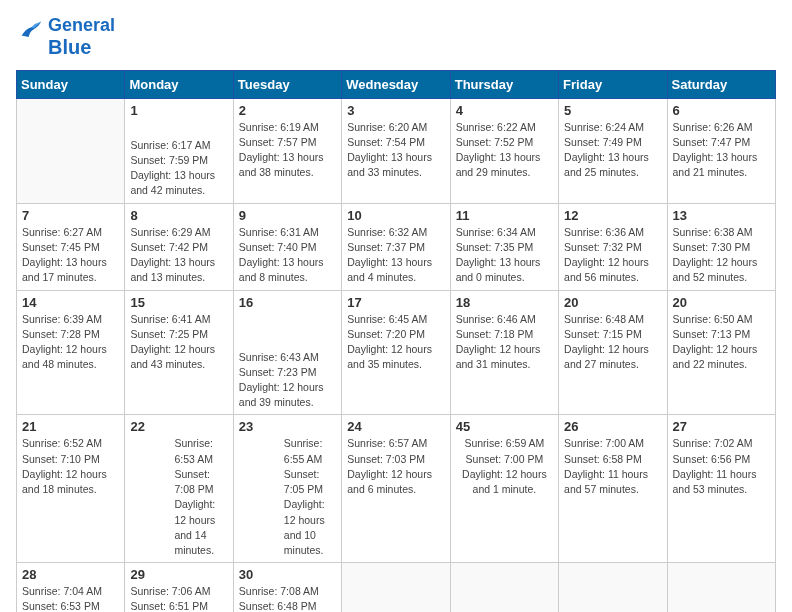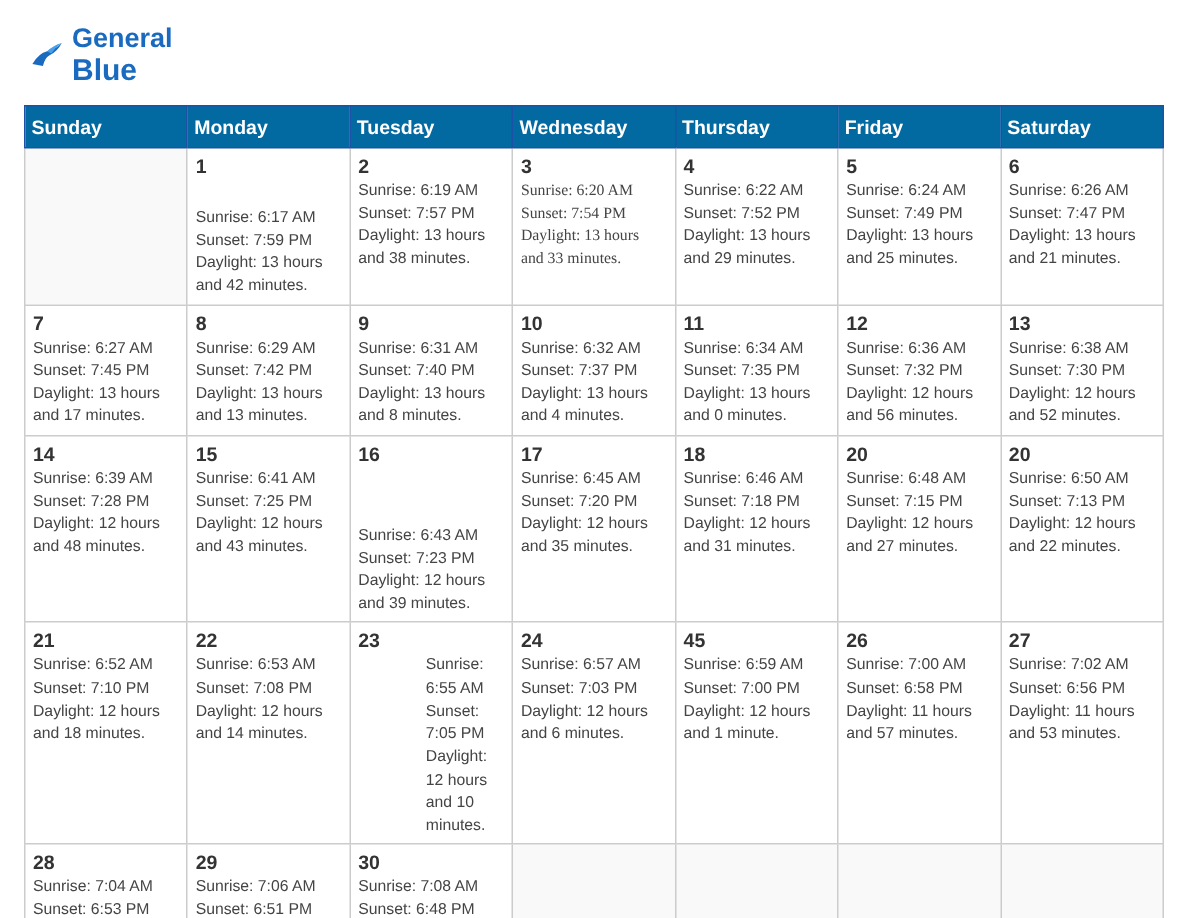--- a/index.html
+++ b/index.html
@@ -11,21 +11,20 @@
       padding: 16px;
     }
     .header {
       display: flex;
       justify-content: space-between;
       align-items: flex-start;
       margin-bottom: 12px;
     }
     .logo {
       display: flex;
-      align-items: center;
       gap: 4px;
     }
     .logo-bird {
       width: 28px;
       height: 28px;
     }
     .title-section {
       text-align: right;
     }
     .month-title {
@@ -119,21 +118,21 @@
         </td>
         <td>
           <span class="day-number">2</span>
           <div class="day-info" style="white-space: pre-line;">Sunrise: 6:19 AM
 Sunset: 7:57 PM
 Daylight: 13 hours
 and 38 minutes.</div>
         </td>
         <td>
           <span class="day-number">3</span>
-          <div class="day-info" style="white-space: pre-line; font-family: Liberation Serif, serif;">Sunrise: 6:20 AM
+          <div class="day-info" style="white-space: pre-line;">Sunrise: 6:20 AM
 Sunset: 7:54 PM
 Daylight: 13 hours
 and 33 minutes.</div>
         </td>
         <td>
           <span class="day-number">4</span>
           <div class="day-info" style="white-space: pre-line;">Sunrise: 6:22 AM
 Sunset: 7:52 PM
 Daylight: 13 hours
 and 29 minutes.</div>
@@ -258,42 +257,42 @@
       <tr>
         <td>
           <span class="day-number">21</span>
           <div class="day-info" style="white-space: pre-line;">Sunrise: 6:52 AM
 Sunset: 7:10 PM
 Daylight: 12 hours
 and 18 minutes.</div>
         </td>
         <td>
           <span class="day-number">22</span>
-          <div class="day-info" style="white-space: pre-line;">Sunrise: 6:53 AM
+          <div class="day-info" style="white-space: pre-line; margin-left: 44px;">Sunrise: 6:53 AM
 Sunset: 7:08 PM
 Daylight: 12 hours
 and 14 minutes.</div>
         </td>
         <td>
           <span class="day-number">23</span>
           <div class="day-info" style="white-space: pre-line; margin-left: 45px;">Sunrise: 6:55 AM
 Sunset: 7:05 PM
 Daylight: 12 hours
 and 10 minutes.</div>
         </td>
         <td>
           <span class="day-number">24</span>
           <div class="day-info" style="white-space: pre-line;">Sunrise: 6:57 AM
 Sunset: 7:03 PM
 Daylight: 12 hours
 and 6 minutes.</div>
         </td>
         <td>
           <span class="day-number">45</span>
-          <div class="day-info" style="white-space: pre-line;">Sunrise: 6:59 AM
+          <div class="day-info" style="white-space: pre-line; text-align: center;">Sunrise: 6:59 AM
 Sunset: 7:00 PM
 Daylight: 12 hours
 and 1 minute.</div>
         </td>
         <td>
           <span class="day-number">26</span>
           <div class="day-info" style="white-space: pre-line;">Sunrise: 7:00 AM
 Sunset: 6:58 PM
 Daylight: 11 hours
 and 57 minutes.</div>

